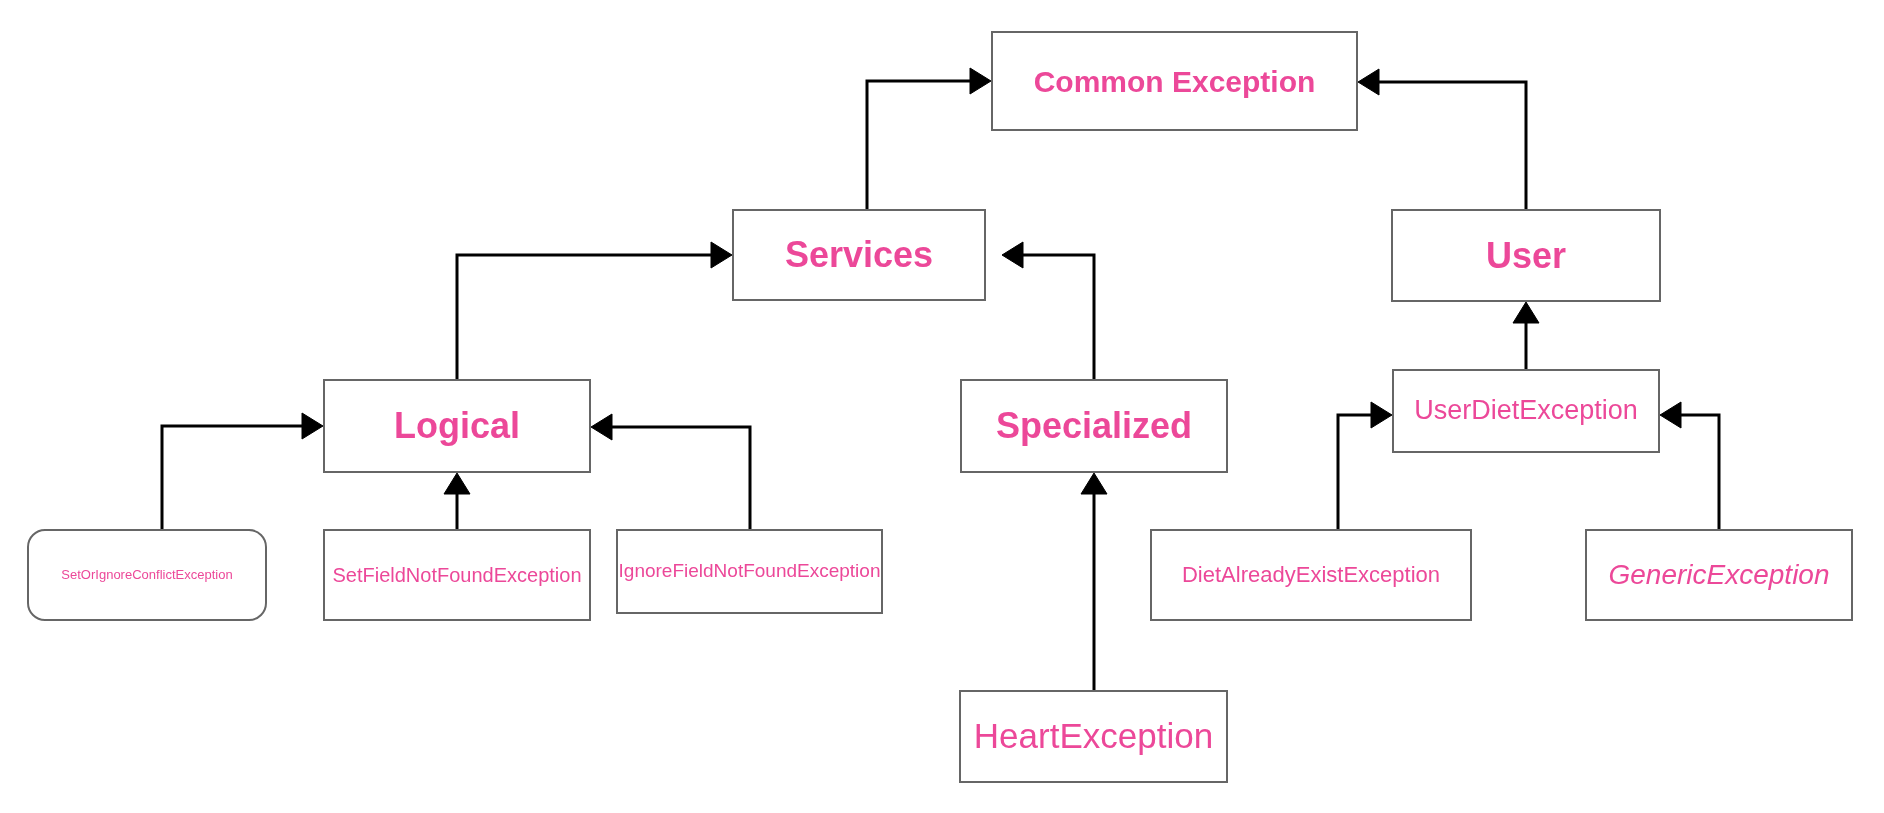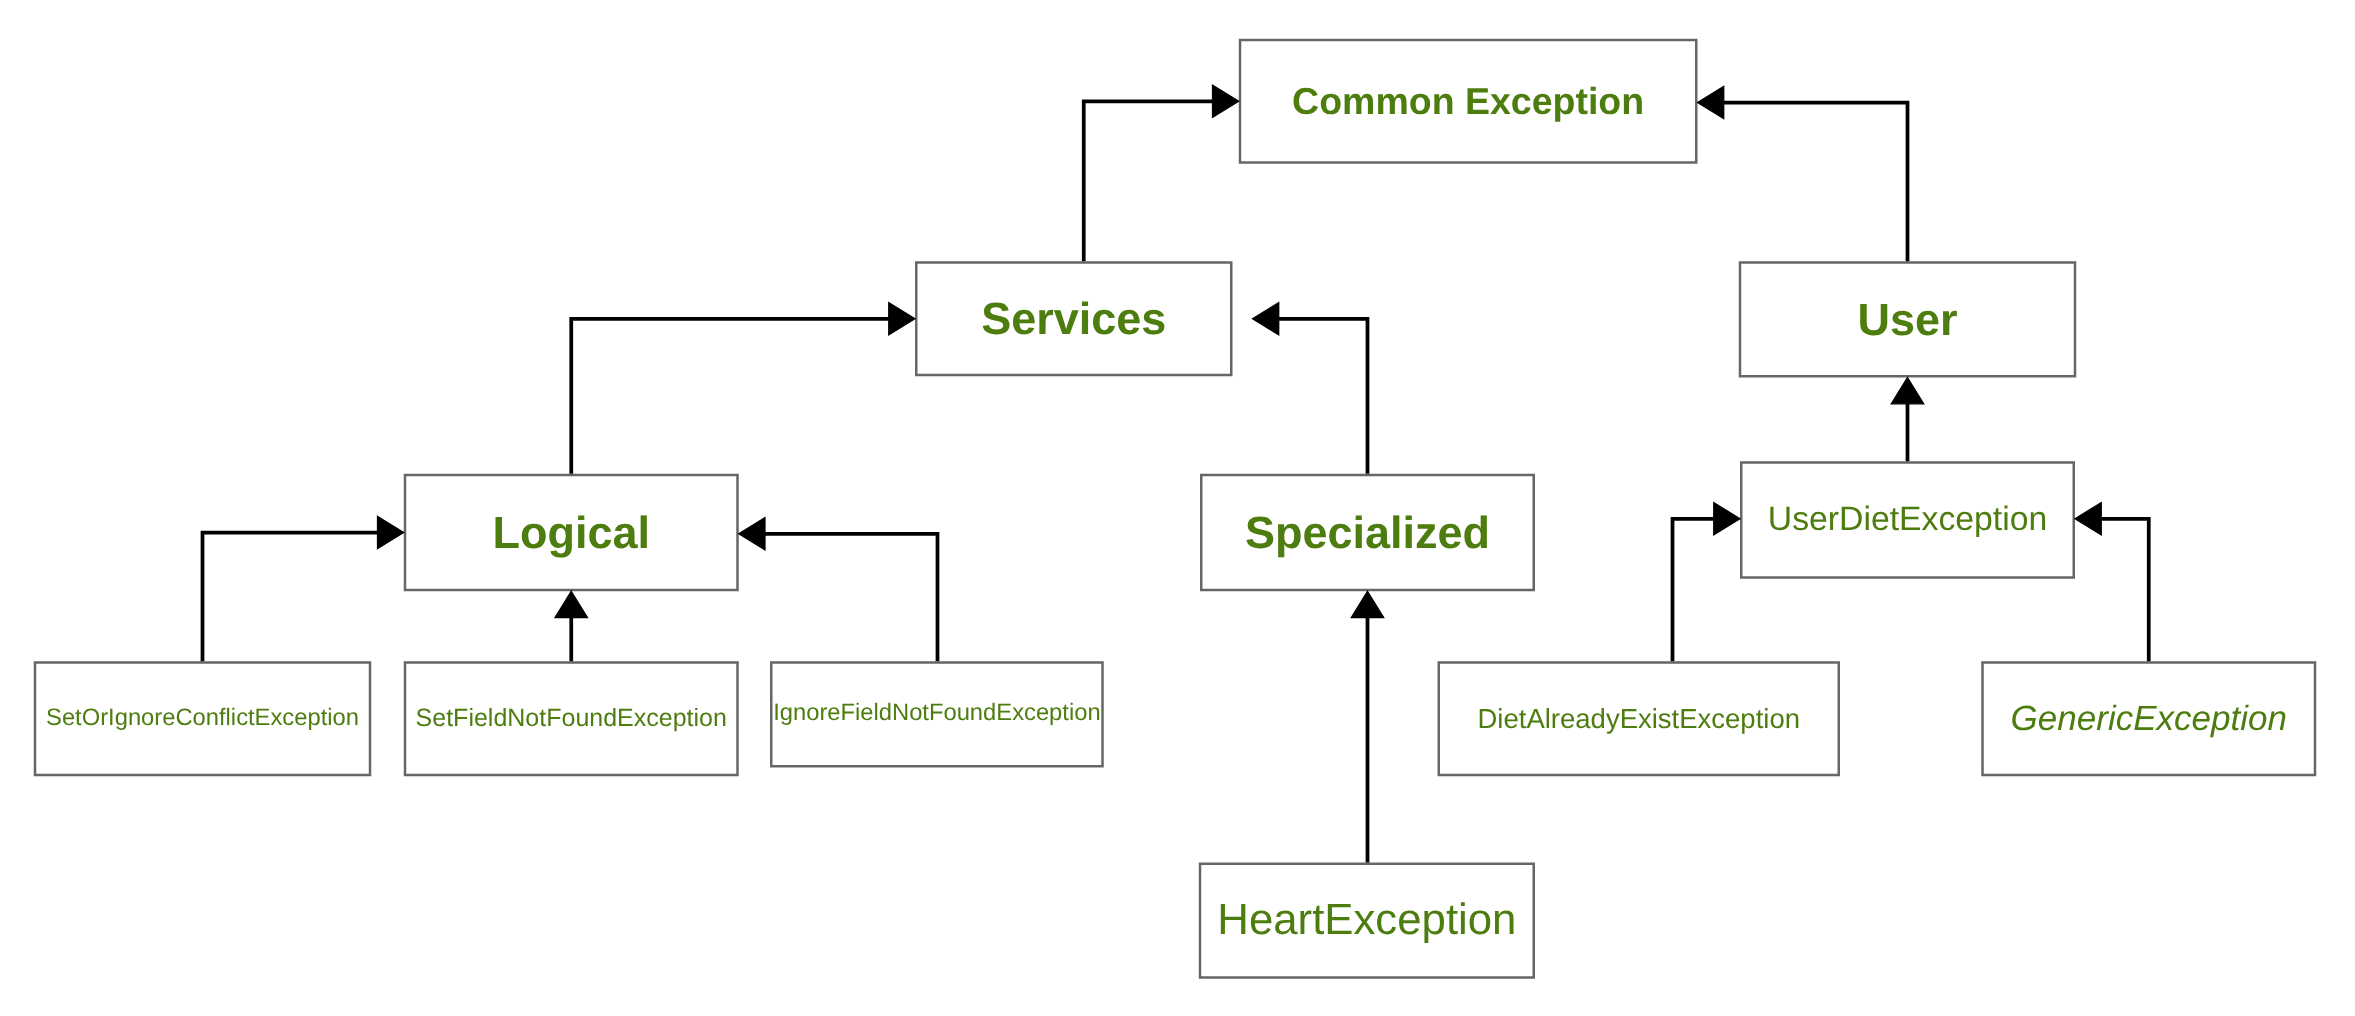--- a/index.html
+++ b/index.html
@@ -17,21 +17,21 @@
   }
   .node {
     position: absolute;
     box-sizing: border-box;
     background: #ffffff;
     border: 2px solid #666666;
     display: flex;
     align-items: center;
     justify-content: center;
     text-align: center;
-    color: #4d7c0f;
+    color: #ec4899;
     white-space: nowrap;
     line-height: 1.1;
   }
   .node.bold { font-weight: bold; }
   #edge-layer {
     position: absolute;
     left: 0;
     top: 0;
     width: 1884px;
     height: 813px;
@@ -61,24 +61,24 @@
       </div>
       <div class="node bold" style="left: 1391px; top: 209px; width: 270px; height: 93px; font-size: 36px;">
         <span>User</span>
       </div>
       <div class="node bold" style="left: 323px; top: 379px; width: 268px; height: 94px; font-size: 36px;">
         <span>Logical</span>
       </div>
       <div class="node bold" style="left: 960px; top: 379px; width: 268px; height: 94px; font-size: 36px; text-align: center;">
         <span>Specialized</span>
       </div>
-      <div class="node" style="left: 1392px; top: 369px; width: 268px; height: 94px; font-size: 27px;">
+      <div class="node" style="left: 1392px; top: 369px; width: 268px; height: 84px; font-size: 27px;">
         <span>UserDietException</span>
       </div>
-      <div class="node" style="left: 27px; top: 529px; width: 270px; height: 92px; font-size: 19px;">
+      <div class="node" style="left: 27px; top: 529px; width: 240px; height: 92px; font-size: 13px; border-radius: 18px;">
         <span>SetOrIgnoreConflictException</span>
       </div>
       <div class="node" style="left: 323px; top: 529px; width: 268px; height: 92px; font-size: 20px;">
         <span>SetFieldNotFoundException</span>
       </div>
       <div class="node" style="left: 616px; top: 529px; width: 267px; height: 85px; font-size: 19px;">
         <span>IgnoreFieldNotFoundException</span>
       </div>
       <div class="node" style="left: 1150px; top: 529px; width: 322px; height: 92px; font-size: 22px;">
         <span>DietAlreadyExistException</span>

